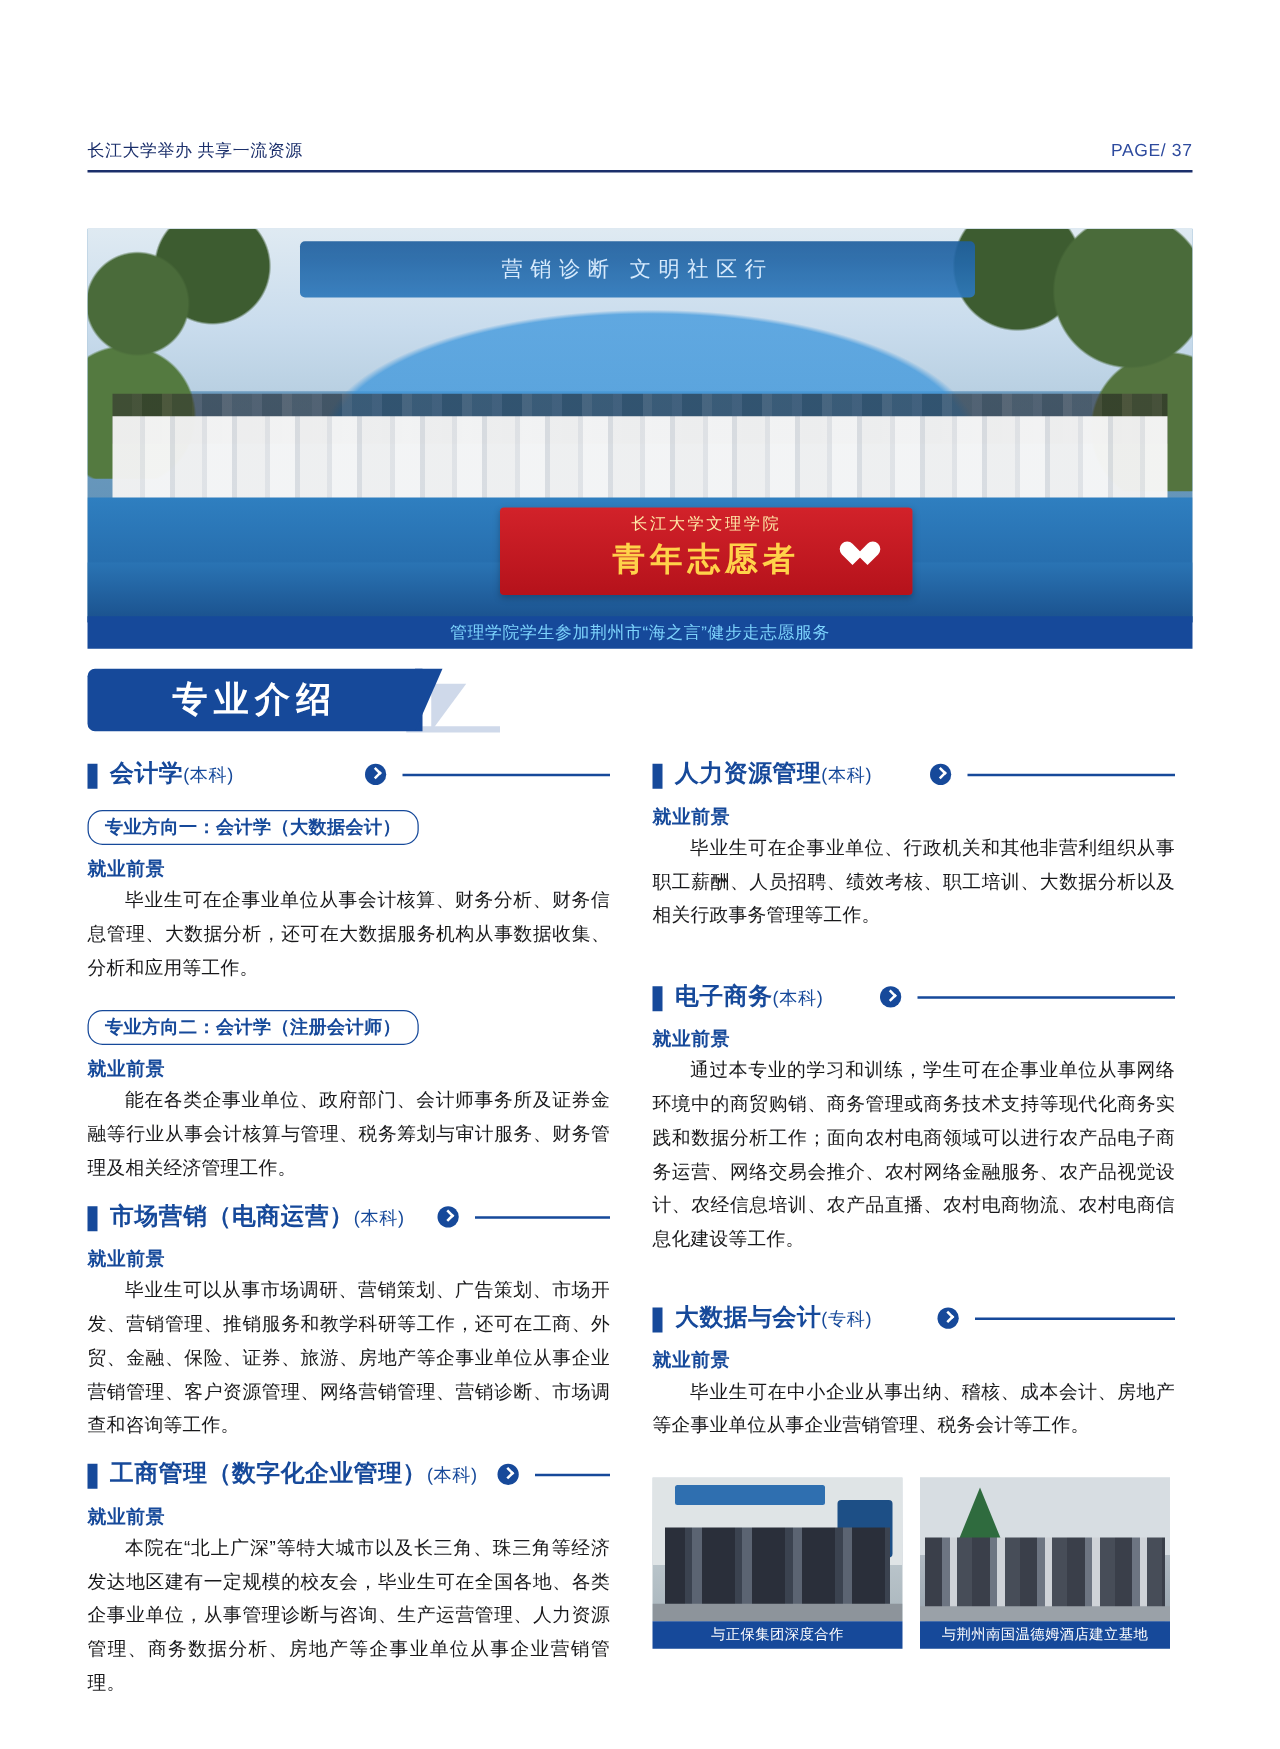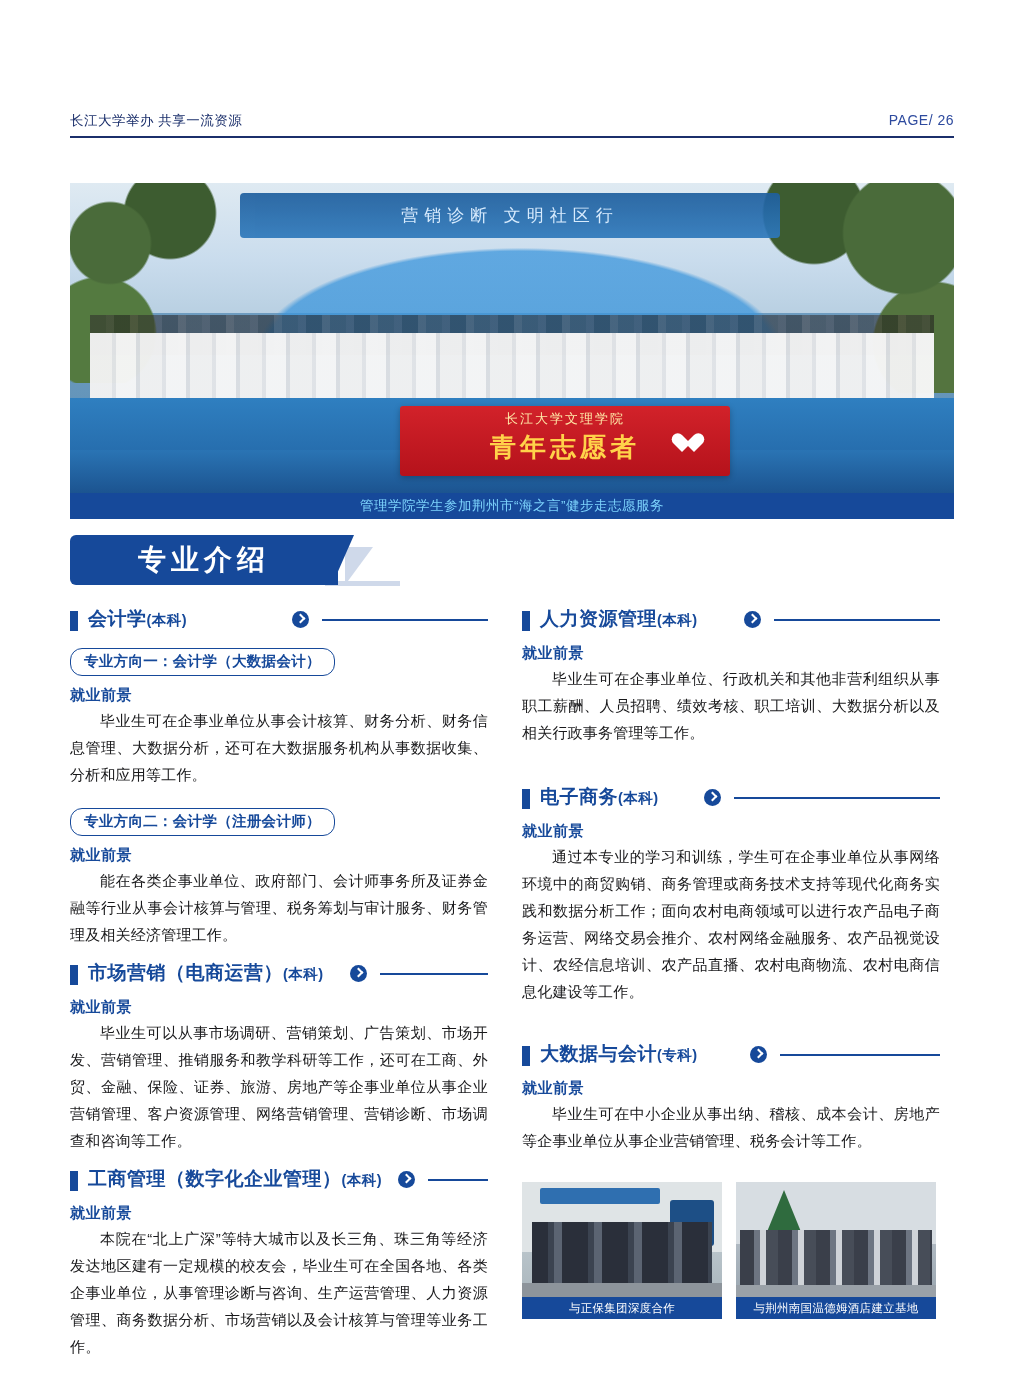--- a/index.html
+++ b/index.html
@@ -231,21 +231,21 @@
     position: absolute;
     left: 18px; top: 0;
     font-size: 19px;
     font-weight: bold;
     color: #16499a;
     letter-spacing: .5px;
     white-space: nowrap;
   }
   .major-name .deg {
     font-size: 14.5px;
-    font-weight: bold;
+    font-weight: normal;
   }
   .major-arrow {
     position: absolute;
     top: 5px;
     width: 17px; height: 17px;
     border-radius: 50%;
     background: #16499a;
   }
   .major-arrow:after {
     content:"";
@@ -340,21 +340,21 @@
 </style>
 </head>
 <body>
 
 <div class="page">
 
   <div class="header">
     <div class="header-left">长江大学举办 共享一流资源</div>
     <div class="header-right">
       <span>PAGE/</span>
-      <span>26</span>
+      <span>37</span>
     </div>
     <div class="header-rule"></div>
   </div>
 
   <div class="hero">
     <div class="hero-sky"></div>
     <div class="hero-trees-l"></div>
     <div class="hero-trees-r"></div>
     <div class="hero-arch"></div>
     <div class="hero-banner-top">营销诊断 文明社区行</div>
@@ -413,21 +413,21 @@
     <div class="major">
       <div class="major-head">
         <div class="major-bar"></div>
         <div class="major-name">
           <span>工商管理（数字化企业管理）</span><span class="deg">(本科)</span>
         </div>
         <div class="major-arrow" style="left:328px;"></div>
         <div class="major-rule" style="width:60px;"></div>
       </div>
       <div class="prospect-label">就业前景</div>
-      <div class="prospect-body">本院在“北上广深”等特大城市以及长三角、珠三角等经济发达地区建有一定规模的校友会，毕业生可在全国各地、各类企事业单位，从事管理诊断与咨询、生产运营管理、人力资源管理、商务数据分析、市场营销以及会计核算与管理等业务工作。</div>
+      <div class="prospect-body">本院在“北上广深”等特大城市以及长三角、珠三角等经济发达地区建有一定规模的校友会，毕业生可在全国各地、各类企事业单位，从事管理诊断与咨询、生产运营管理、人力资源管理、商务数据分析、房地产等企事业单位从事企业营销管理。</div>
     </div>
 
   </div>
 
   <div class="col col-right">
 
     <div class="major">
       <div class="major-head">
         <div class="major-bar"></div>
         <div class="major-name">

